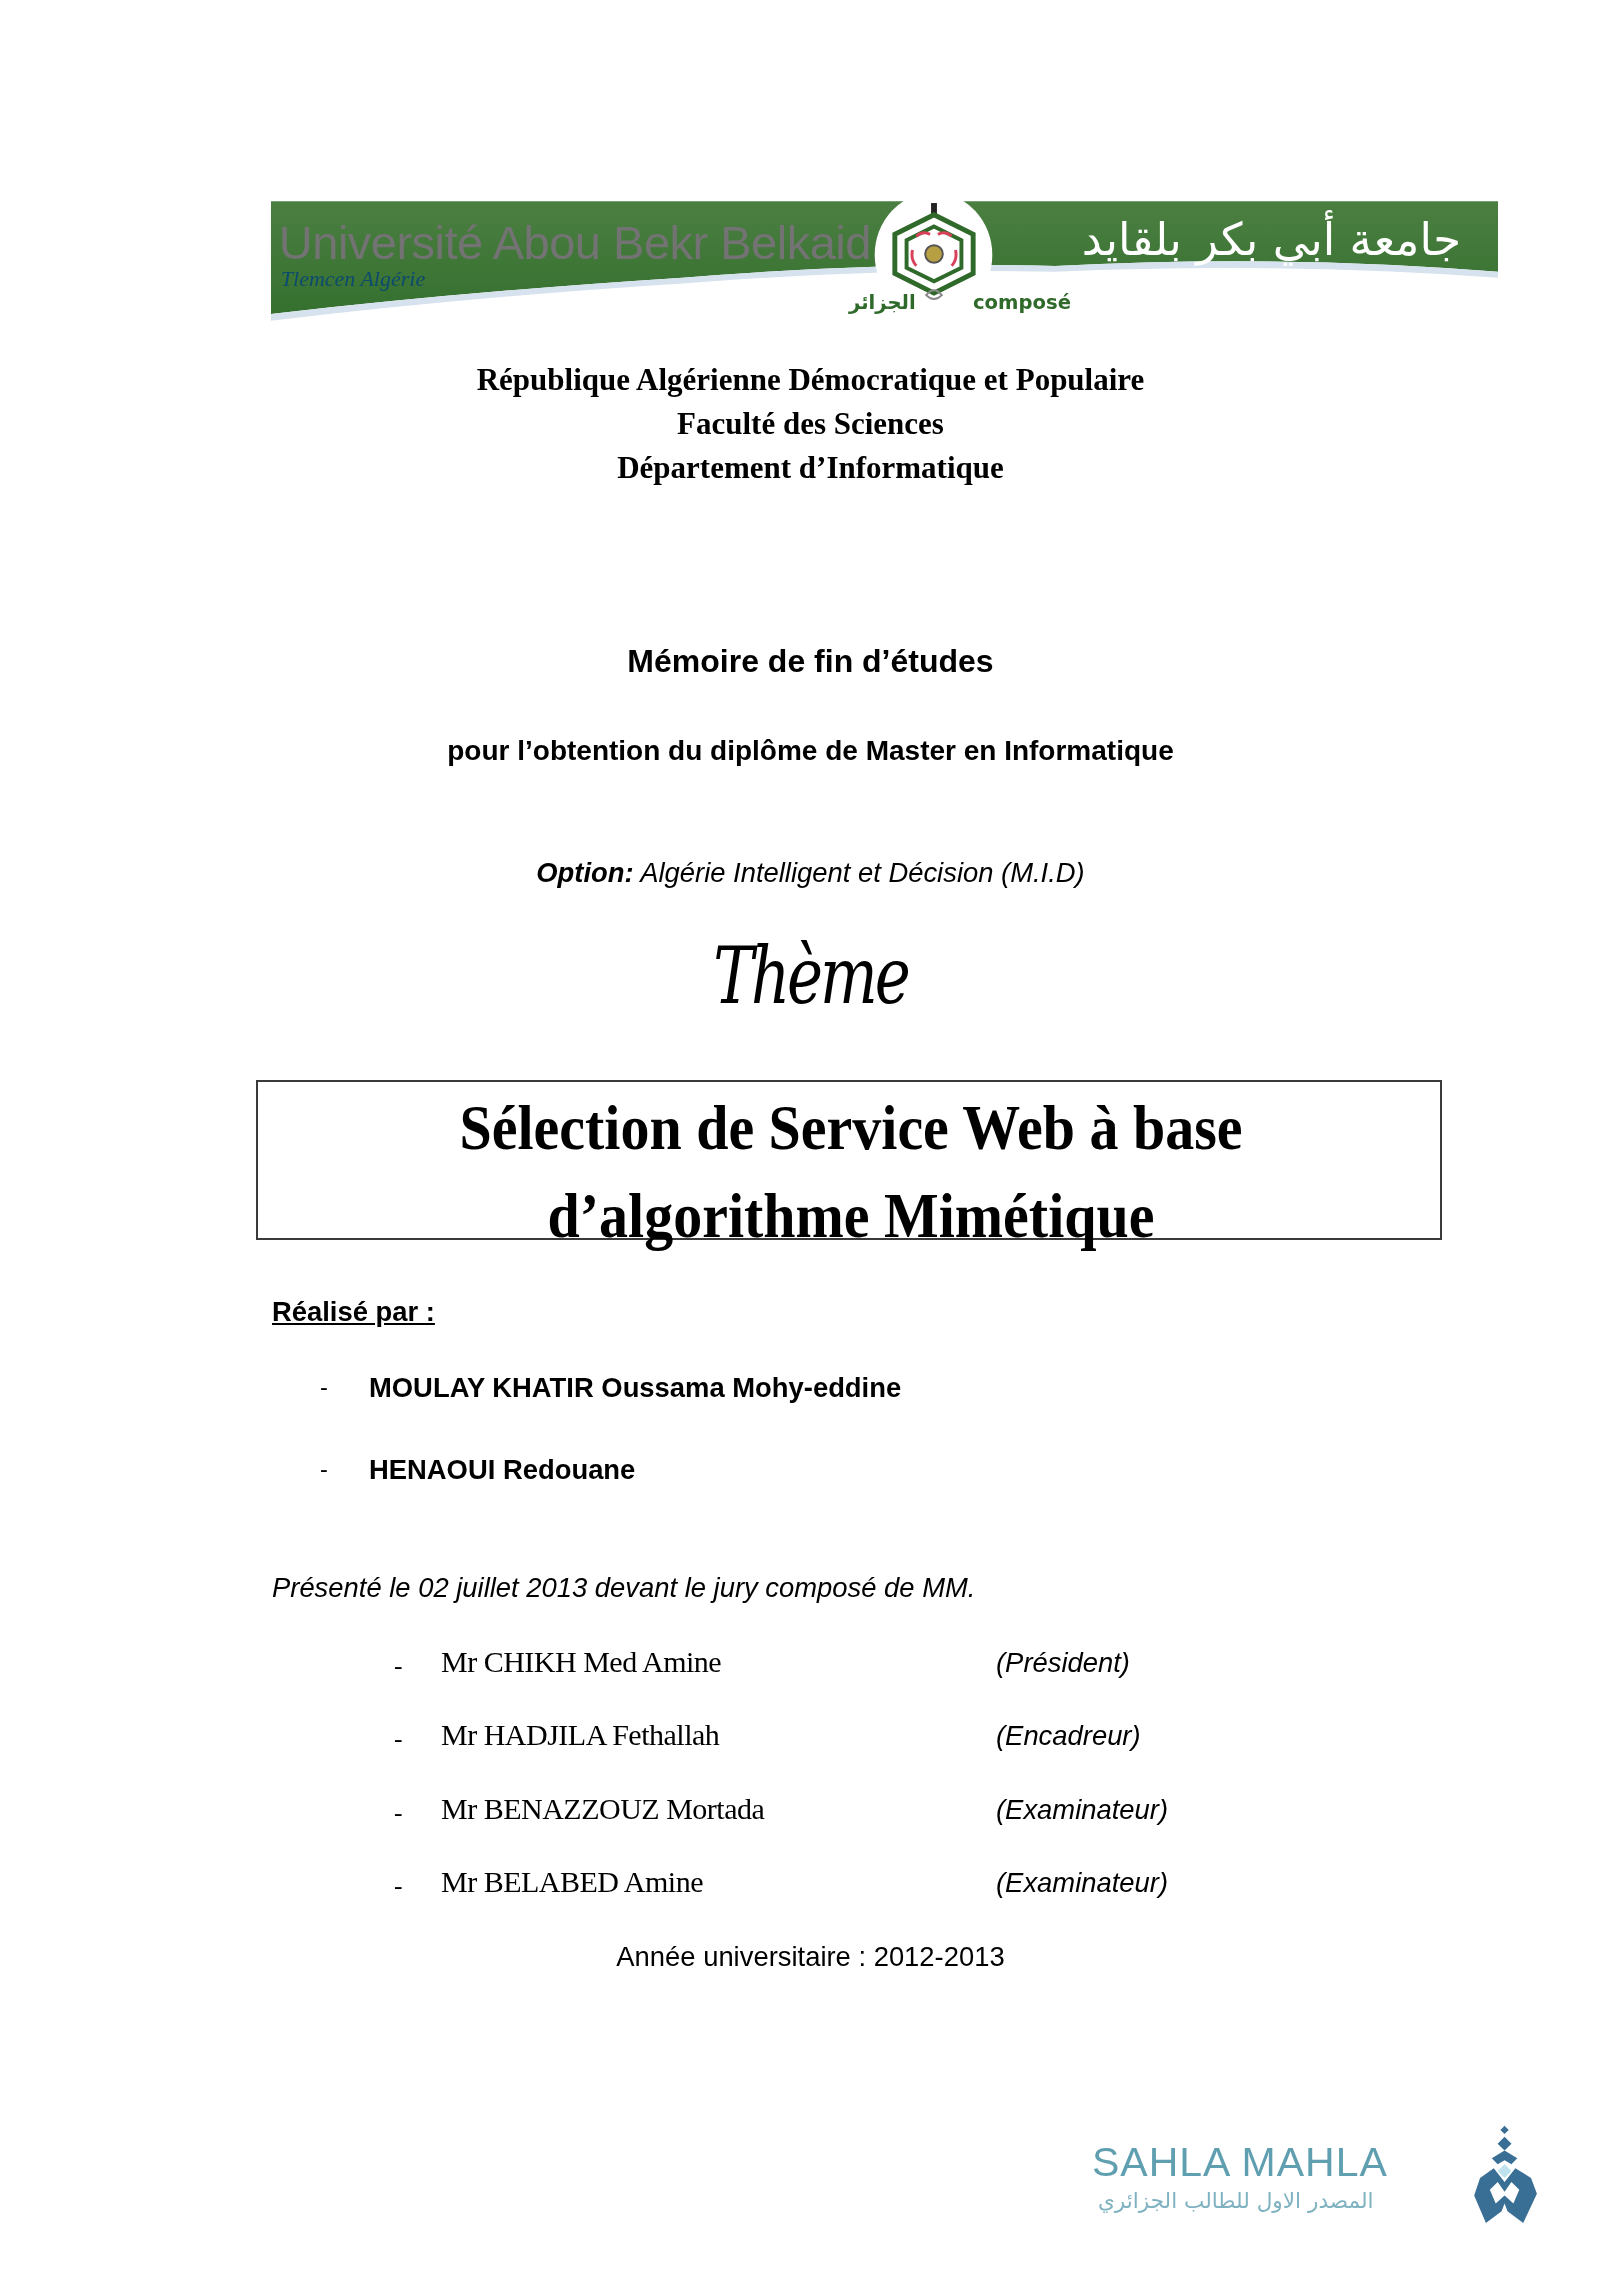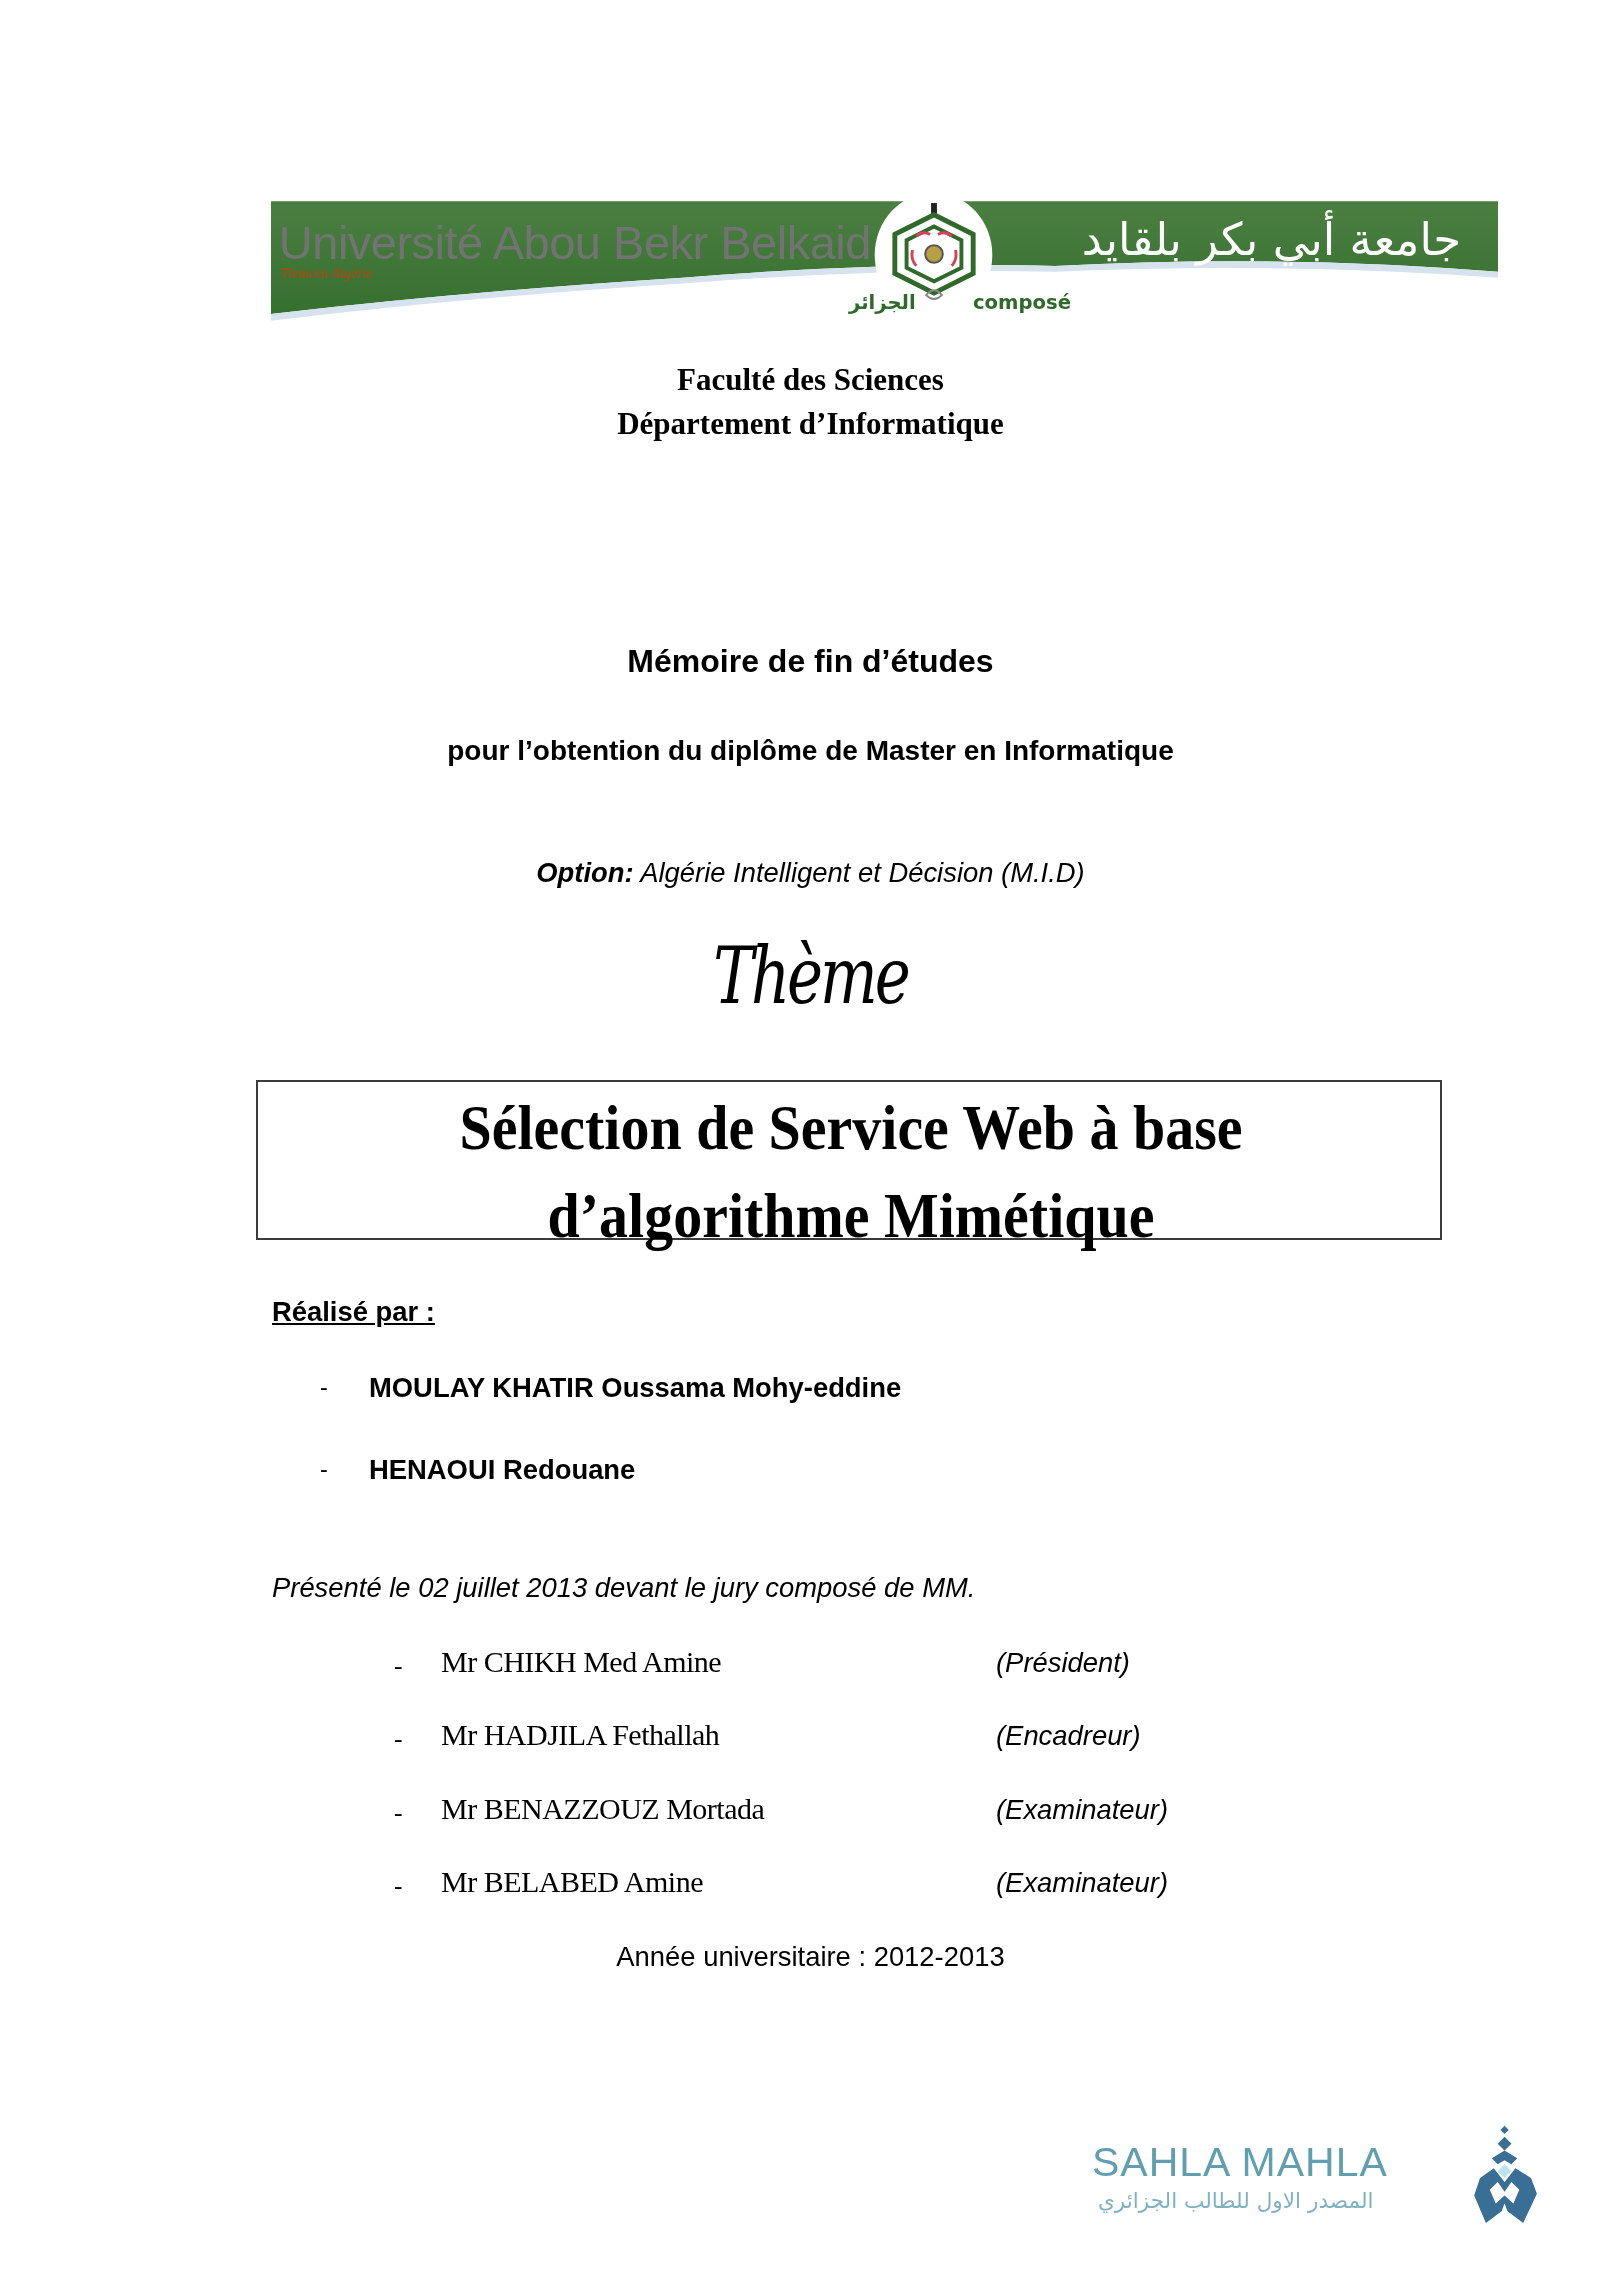--- a/index.html
+++ b/index.html
@@ -3,21 +3,21 @@
 <meta charset="utf-8">
 <style>
   html, body { margin: 0; padding: 0; background: #ffffff; }
   body { width: 1621px; height: 2293px; position: relative; overflow: hidden; color: #000; }
   .abs { position: absolute; }
 
   
   #banner { left: 271px; top: 201px; width: 1227px; height: 120px; }
   #banner svg { display: block; }
   .banner-fr { position: absolute; left: 7.8px; top: 13.7px; font-family: Liberation Sans, sans-serif; font-size: 47px; color: #737373; letter-spacing: -0.5px; white-space: nowrap; }
-  .banner-sub { position: absolute; left: 9.8px; top: 65px; font-family: "Liberation Serif", serif; font-style: italic; font-size: 14px; color: #c2410c; white-space: nowrap; }
+  .banner-sub { position: absolute; left: 9.8px; top: 65px; font-family: "Liberation Serif", serif; font-style: italic; font-size: 22px; color: #0c4a6e; white-space: nowrap; }
   .banner-ar { position: absolute; right: 37px; top: 11.8px; font-family: "DejaVu Sans", sans-serif; font-size: 45px; color: #ffffff; direction: rtl; white-space: nowrap; }
   .banner-ar-sub { position: absolute; left: 578px; top: 90px; font-family: "DejaVu Sans", sans-serif; font-weight: bold; font-size: 19.6px; color: #2f6a2a; direction: rtl; white-space: nowrap; }
   .banner-ar-sub2 { position: absolute; left: 702px; top: 90px; font-family: "DejaVu Sans", sans-serif; font-weight: bold; font-size: 19.6px; color: #2f6a2a; direction: rtl; white-space: nowrap; }
   .emblem { position: absolute; left: 616px; top: 0px; width: 94px; height: 102px; }
 
   
   .inst { left: 0; width: 1621px; text-align: center; font-family: "Liberation Serif", serif; font-weight: bold; font-size: 31px; line-height: 44px; }
   #inst-block { top: 358px; }
 
   
@@ -80,20 +80,21 @@
     <rect x="45" y="2" width="6" height="16" fill="#222"></rect>
     <polygon points="48,14 88,34 88,74 48,94 8,74 8,34" fill="#ffffff" stroke="#2f6a2a" stroke-width="5"></polygon>
     <polygon points="48,26 76,40 76,68 48,82 20,68 20,40" fill="none" stroke="#2f6a2a" stroke-width="4"></polygon>
     <path d="M30,36 Q36,30 44,34 M66,36 Q60,30 52,34 M26,50 Q24,60 30,66 M70,50 Q72,60 66,66" stroke="#d9415a" stroke-width="3" fill="none"></path>
     <circle cx="48" cy="54" r="9" fill="#b7a044" stroke="#555" stroke-width="2"></circle>
     <path d="M40,96 Q48,86 56,96 Q48,104 40,96 Z" fill="none" stroke="#888" stroke-width="2"></path>
   </svg>
 </div>
 
 <div id="inst-block" class="abs inst">
+  <div>République  Algérienne Démocratique  et Populaire</div>
   <div>Faculté des Sciences</div>
   <div>Département d’Informatique</div>
 </div>
 
 <div id="memoire" class="abs center sansb">Mémoire de fin d’études</div>
 <div id="obtention" class="abs center sansb">pour l’obtention du diplôme de Master en Informatique</div>
 <div id="option" class="abs center">
   <span class="opt-label">Option:</span><span> Algérie Intelligent et Décision (M.I.D)</span>
 </div>
 

